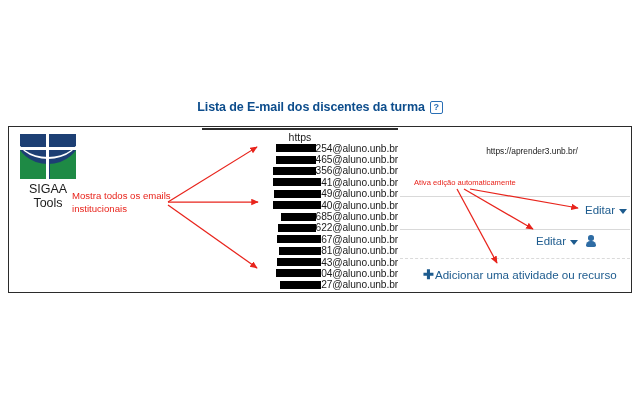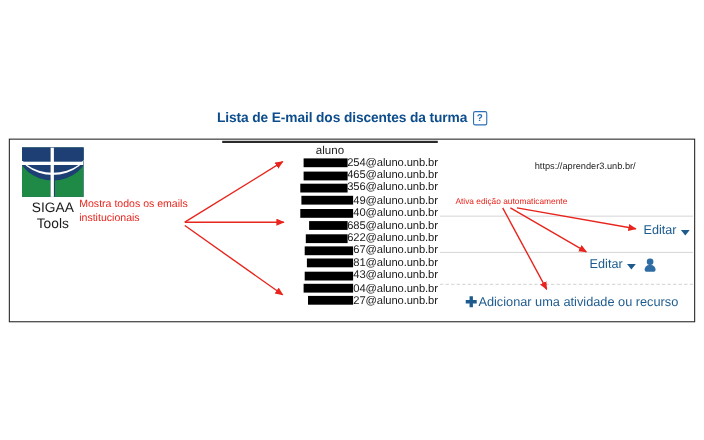--- a/index.html
+++ b/index.html
@@ -79,21 +79,21 @@
     font-family:"Liberation Sans", sans-serif;
   }
   .redact{
     display:inline-block;height:8px;background:#000000;margin-right:0px;
     vertical-align:middle;
   }
   .mail-tail{letter-spacing:-0.1px;}
 
   
   .ann-left{
-    position:absolute;left:72px;top:180px;width:100px;
+    position:absolute;left:72px;top:190px;width:100px;
     color:#e8241c;font-size:9.6px;line-height:1.32;
     font-family:"Liberation Sans", sans-serif;
   }
 
   
   .url-text{
     position:absolute;left:442px;top:146px;width:180px;text-align:center;
     font-size:8.4px;color:#1b1b1b;font-family:"Liberation Sans", sans-serif;
   }
   .ann-right{
@@ -160,33 +160,37 @@
       <div class="logo-hsplit"></div>
     </div>
     <div class="logo-text">
       <div>SIGAA</div>
       <div>Tools</div>
     </div>
   </div>
 
   <div class="mail-panel">
     <div class="mail-rule"></div>
-    <div class="mail-head">aluno</div>
+    <div class="mail-head">https</div>
     <div class="mail-list" id="mail-list">
         <div class="mail-row">
           <span class="redact" style="width: 40px;"></span>
           <span class="mail-tail">254@aluno.unb.br</span>
         </div>
         <div class="mail-row">
           <span class="redact" style="width: 40px;"></span>
           <span class="mail-tail">465@aluno.unb.br</span>
         </div>
         <div class="mail-row">
           <span class="redact" style="width: 43px;"></span>
           <span class="mail-tail">356@aluno.unb.br</span>
+        </div>
+        <div class="mail-row">
+          <span class="redact" style="width: 48px;"></span>
+          <span class="mail-tail">41@aluno.unb.br</span>
         </div>
         <div class="mail-row">
           <span class="redact" style="width: 47px;"></span>
           <span class="mail-tail">49@aluno.unb.br</span>
         </div>
         <div class="mail-row">
           <span class="redact" style="width: 48px;"></span>
           <span class="mail-tail">40@aluno.unb.br</span>
         </div>
         <div class="mail-row">

